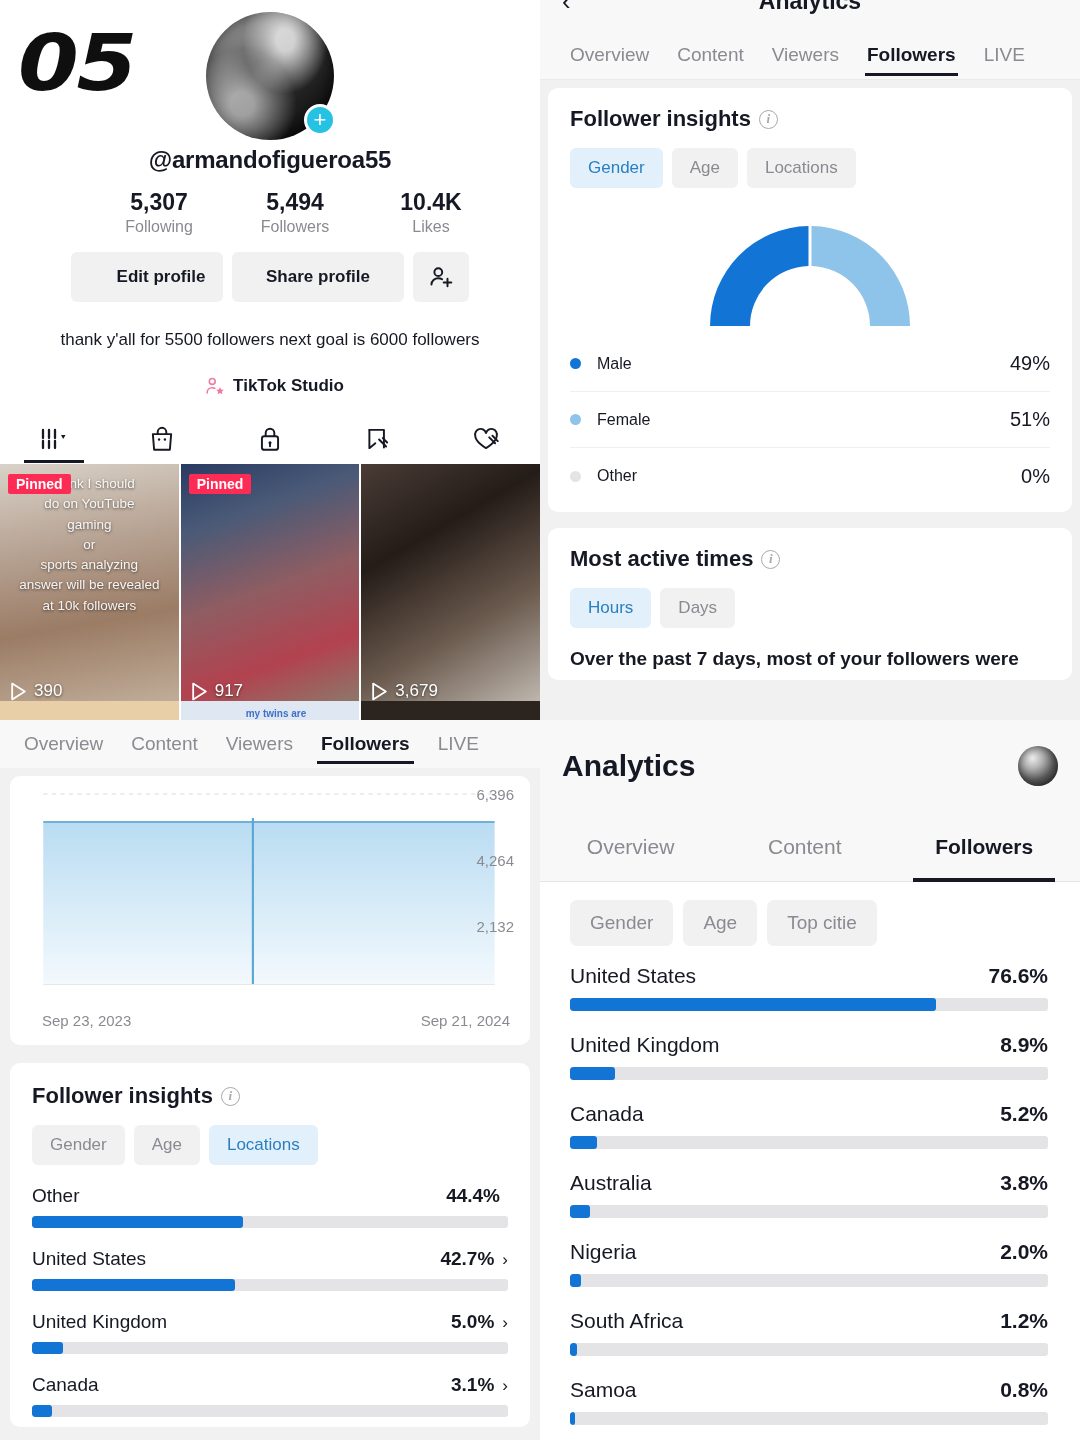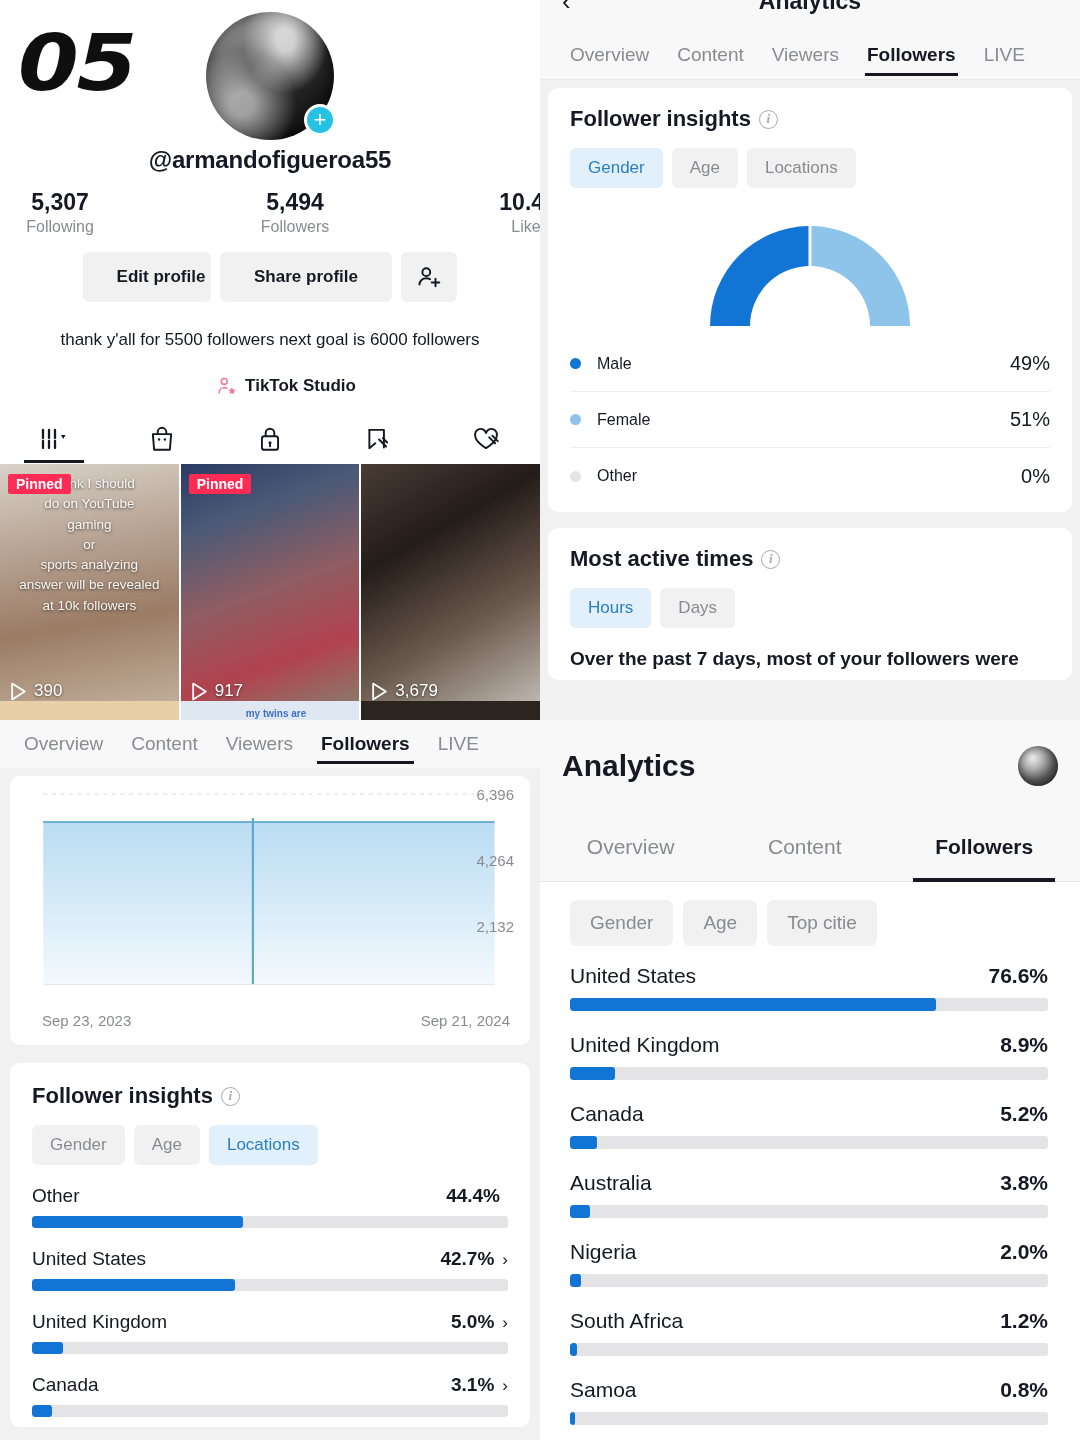--- a/index.html
+++ b/index.html
@@ -40,33 +40,33 @@
       radial-gradient(ellipse at 48% 50%, rgba(0,0,0,.5) 0 18%, rgba(0,0,0,0) 60%);
   }
   .plus-badge {
     position:absolute; right:-2px; bottom:4px; width:32px; height:32px; border-radius:50%;
     background:#25c2e3; border:3px solid #fff; color:#fff;
     display:flex; align-items:center; justify-content:center;
     font-size:22px; line-height:1; font-weight:400;
   }
   .handle { position:absolute; top:146px; left:0; width:540px; text-align:center;
             font-size:24px; font-weight:bold; color:#161823; letter-spacing:-.2px; }
-  .stats { position:absolute; top:188px; left:0; width:590px; display:flex; justify-content:space-between; gap:0; }
+  .stats { position:absolute; top:188px; left:0; width:590px; display:flex; justify-content:center; gap:16px; }
   .stat { width:120px; text-align:center; }
   .stat .num { font-size:23px; font-weight:bold; color:#161823; line-height:1.25; }
   .stat .lbl { font-size:16px; color:#8a8b91; line-height:1.3; }
   .btnrow { position:absolute; top:252px; left:0; width:540px; display:flex; justify-content:center; gap:9px; }
   .pbtn { background:#f1f1f2; border-radius:6px; height:50px; display:flex; align-items:center;
           justify-content:center; font-size:17px; font-weight:bold; color:#161823; }
-  #btn-edit { width:128px;padding-left:28px; }
+  #btn-edit { width:152px;padding-left:28px; }
   #btn-share { width:172px; }
   #btn-adduser { width:56px; }
   .bio { position:absolute; top:316px; left:58px; width:424px; text-align:center;
          font-size:17px; color:#161823; line-height:1.33;margin-top:13px; }
-  .studio-row { position:absolute; top:375px; left:16px; width:540px; display:flex;
+  .studio-row { position:absolute; top:375px; left:4px; width:540px; display:flex;
                 justify-content:center; align-items:center; gap:7px;
                 font-size:17px; font-weight:bold; color:#161823; }
   .tabicons { position:absolute; top:415px; left:0; width:540px; height:48px;
               display:flex; align-items:center; }
   .tabicon { flex:1; display:flex; align-items:center; justify-content:center; position:relative; height:48px; }
   .tabicon.active::after{ content:""; position:absolute; bottom:0; left:50%; transform:translateX(-50%);
                           width:60px; height:3px; background:#161823; }
   .grid { position:absolute; top:464px; left:0; width:540px; height:261px; display:flex; gap:2px; }
   .cell { position:relative; flex:1; overflow:hidden; }
   #cell-1 { background: linear-gradient(170deg,#d9d2c8 0%,#b49f8f 34%,#9b7c65 60%,#c9b9a6 100%); }

